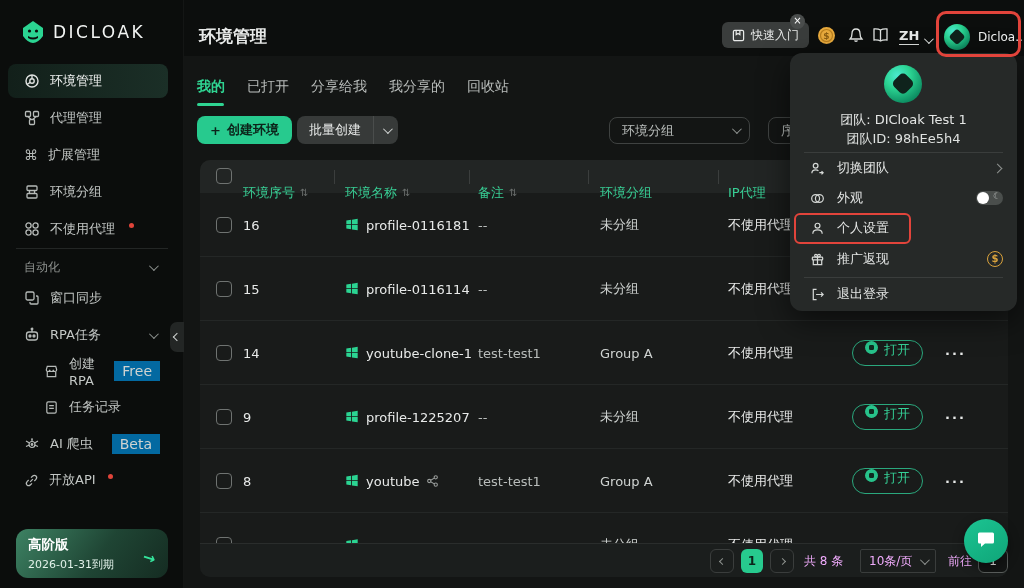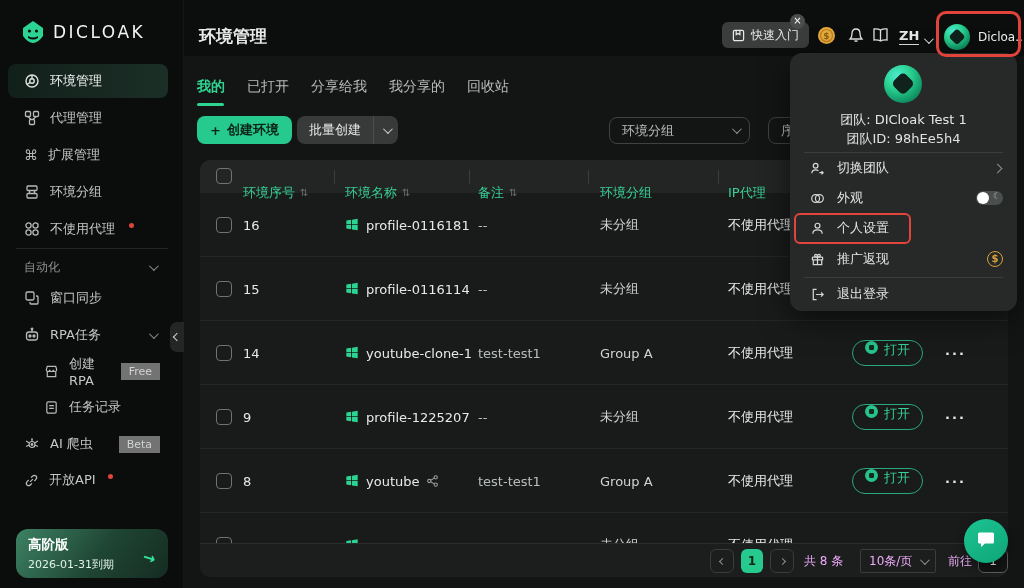--- a/index.html
+++ b/index.html
@@ -7,21 +7,21 @@
   body{position:relative;background:#0c0e0d;font-family:"DejaVu Sans","Liberation Sans",sans-serif;color:#e8eae9;overflow:hidden;font-size:13px}
   svg{display:block}
   
   #sidebar{position:absolute;left:0;top:0;width:184px;height:588px;background:#0b0d0c;border-right:1px solid rgba(255,255,255,.04);z-index:5}
   .logo{position:absolute;left:20px;top:19px;display:flex;align-items:center;gap:7px}
   .logo-text{font-size:17px;font-weight:400;letter-spacing:2.5px;color:#f2f4f3}
   .side-item{position:absolute;left:0;width:184px;height:36px;display:flex;align-items:center;gap:10px;padding-left:24px;color:#c3c7c5;cursor:pointer}
   .side-item.sub{padding-left:44px}
   .side-item .lbl{font-size:13px}
   .side-active{position:absolute;left:8px;top:64px;width:160px;height:34px;border-radius:8px;background:linear-gradient(90deg,#20453655,#1b2f27);display:flex;align-items:center;gap:10px;padding-left:16px;color:#f0f2f1}
-  .badge{margin-left:auto;margin-right:24px;background:#737373;color:#cfd3d1;font-size:11px;padding:2px 8px;border-radius:0}
+  .badge{margin-left:auto;margin-right:24px;background:#0369a1;color:#cfd3d1;font-size:14px;padding:2px 8px;border-radius:0}
   .reddot{width:5px;height:5px;border-radius:50%;background:#e0443a;margin-left:6px;margin-bottom:8px}
   .side-divider{position:absolute;left:16px;top:248px;width:152px;height:1px;background:#232625}
   .section-hd{position:absolute;left:0;top:252px;width:184px;height:30px;display:flex;align-items:center;padding:0 24px;color:#8e928f;font-size:12px}
   .chev{display:inline-block;width:7px;height:7px;border-right:1.5px solid #8e928f;border-bottom:1.5px solid #8e928f}
   .chev.down{transform:rotate(45deg) translateY(-2px)}
   .chev.right{transform:rotate(-45deg)}
   .chev.left{transform:rotate(135deg)}
   .collapse-tab{position:absolute;left:170px;top:322px;width:14px;height:30px;background:#232625;border-radius:7px 0 0 7px;display:flex;align-items:center;justify-content:center;z-index:6;cursor:pointer}
   .premium{position:absolute;left:16px;top:529px;width:152px;height:49px;border-radius:12px;background:linear-gradient(125deg,#3d8263 0%,#1f4534 55%,#152c22 100%);padding:7px 12px;cursor:pointer}
   .premium .t{font-size:13.5px;font-weight:700;color:#fff}

